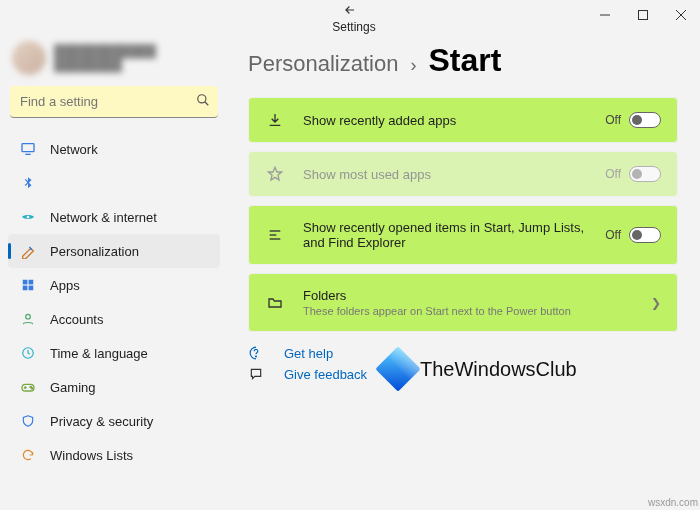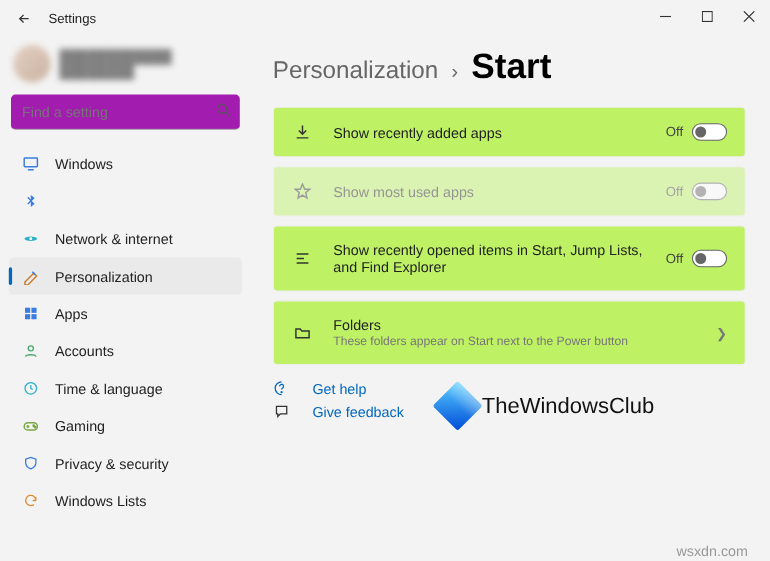--- a/index.html
+++ b/index.html
@@ -1,28 +1,28 @@
 <!DOCTYPE html>
 <html><head>
 <meta charset="utf-8">
 <style>
 * { box-sizing: border-box; margin: 0; padding: 0; font-family: "Segoe UI", Arial, sans-serif; }
 body { width: 700px; height: 510px; background: #f3f3f3; overflow: hidden; position: relative; }
-.titlebar { height: 34px; display: flex; align-items: center; padding: 0 8px; }
+.titlebar { height: 34px; display: flex; align-items: center; padding: 0 8px; flex-direction: column; }
 .back-btn { width: 28px; height: 28px; display: flex; align-items: center; justify-content: center; cursor: pointer; }
 .app-title { font-size: 12px; margin-left: 8px; color: #222; }
 .winctrls { position: absolute; right: 0; top: 0; display: flex; }
 .winctrl { width: 38px; height: 30px; display: flex; align-items: center; justify-content: center; cursor: pointer; }
 .layout { display: flex; height: calc(100% - 34px); }
 .sidebar { width: 228px; padding: 4px 8px 8px 8px; overflow: hidden; }
 .profile { height: 40px; display: flex; align-items: center; padding: 2px 4px; margin-bottom: 8px; filter: blur(3px); opacity: 0.6; }
 .avatar { width: 34px; height: 34px; border-radius: 50%; background: linear-gradient(135deg,#d9b8a0,#b0876b); margin-right: 8px; }
 .pname { font-size: 12px; color: #333; }
 .search { position: relative; margin: 4px 2px 14px 2px; }
-.search input { width: 100%; height: 32px; border: none; border-bottom: 1px solid #888; background: #a21caf; border-radius: 4px; padding: 0 30px 0 10px; font-size: 13px; outline: none; }
+.search input { width: 100%; height: 32px; border: none; border-bottom: 1px solid #888; background: #fef9c3; border-radius: 4px; padding: 0 30px 0 10px; font-size: 13px; outline: none; }
 .search-icon { position: absolute; right: 8px; top: 7px; color: #555; }
 .navlist { list-style: none; }
 .navitem { display: flex; align-items: center; height: 34px; border-radius: 4px; padding: 0 8px; font-size: 13px; color: #222; cursor: pointer; position: relative; }
 .navitem.active { background: #eaeaea; }
 .navitem.active::before { content:""; position:absolute; left:0; top:9px; width:3px; height:16px; background:#0067c0; border-radius:2px; }
 .nav-ico { width: 16px; height: 16px; margin-right: 14px; margin-left: 4px; display:flex; align-items:center; justify-content:center; }
 .content { flex: 1; padding: 4px 22px 10px 20px; overflow-y: auto; }
 .breadcrumb { display: flex; align-items: baseline; gap: 12px; margin-bottom: 18px; margin-top: 4px;}
 .bc-parent { font-size: 22px; color: #666; font-weight: 400; cursor:pointer; }
 .bc-sep { font-size: 18px; color: #666; }
@@ -33,25 +33,25 @@
 .card-text { flex: 1; }
 .card-title { font-size: 13px; color: #222; }
 .card-sub { font-size: 11px; color: #777; margin-top: 2px; }
 .state { font-size: 12px; color: #444; margin-right: 8px; }
 .toggle { width: 32px; height: 16px; border-radius: 10px; border: 1px solid #666; background: #fff; position: relative; cursor:pointer;}
 .toggle::after { content:""; position:absolute; left:2px; top:2px; width:10px; height:10px; border-radius:50%; background:#666; }
 .chev { color:#777; font-size:12px;}
 .help-links { margin-top: 14px; }
 .help-link { display: flex; align-items: flex-start; gap: 20px; font-size: 13px; color: #0067c0; cursor: pointer; margin: 6px 0; }
 .help-ico { width: 16px; color: #444; display:flex; align-items:center; justify-content:center;}
-.watermark { position:absolute; left: 400px; top: 353px; display:flex; align-items:center; gap:6px; }
+.watermark { position:absolute; left: 382px; top: 353px; display:flex; align-items:center; gap:6px; }
 .wm-logo { width:32px; height:32px; background: linear-gradient(135deg,#5ad0ff 0%, #004bd8 100%); transform: rotate(45deg); border-radius:2px; position:relative;}
 .wm-logo::after{content:"";position:absolute;inset:0;background:linear-gradient(180deg,rgba(255,255,255,0.4),transparent 50%);}
 .wm-text { font-size: 20px; font-weight:400; color:#111; font-family: "Segoe UI", Arial; }
-.srcnote { position:absolute; right:20px; bottom:2px; font-size:13px; color:#999;}
+.srcnote { position:absolute; right:2px; bottom:2px; font-size:10px; color:#999;}
 svg { display:block; }
 </style>
 </head>
 <body>
 
 <div class="titlebar">
   <div class="back-btn">
     <svg width="14" height="14" viewBox="0 0 24 24" fill="none" stroke="#333" stroke-width="2">
         <path d="M19 12H5M11 6l-6 6 6 6"></path>
       </svg>
@@ -92,21 +92,21 @@
       </span>
     </div>
     <ul class="navlist" id="navlist">
         <li class="navitem">
           <span class="nav-ico">
             <svg width="16" height="16" viewBox="0 0 24 24" fill="none" stroke="#3a7de0" stroke-width="2">
               <rect x="3" y="4" width="18" height="12" rx="1"></rect>
               <line x1="8" y1="20" x2="16" y2="20"></line>
             </svg>
           </span>
-          <span>Windows</span>
+          <span>Network</span>
         </li>
         <li class="navitem">
           <span class="nav-ico">
             <svg width="14" height="14" viewBox="0 0 24 24" fill="#3a7de0">
               <path d="M12 2l6 5-4.5 4.5L18 16l-6 5V13l-4 4-1.5-1.5L11 11 6.5 6.5 8 5l4 4z"></path>
             </svg>
           </span>
         </li>
         <li class="navitem">
           <span class="nav-ico">

